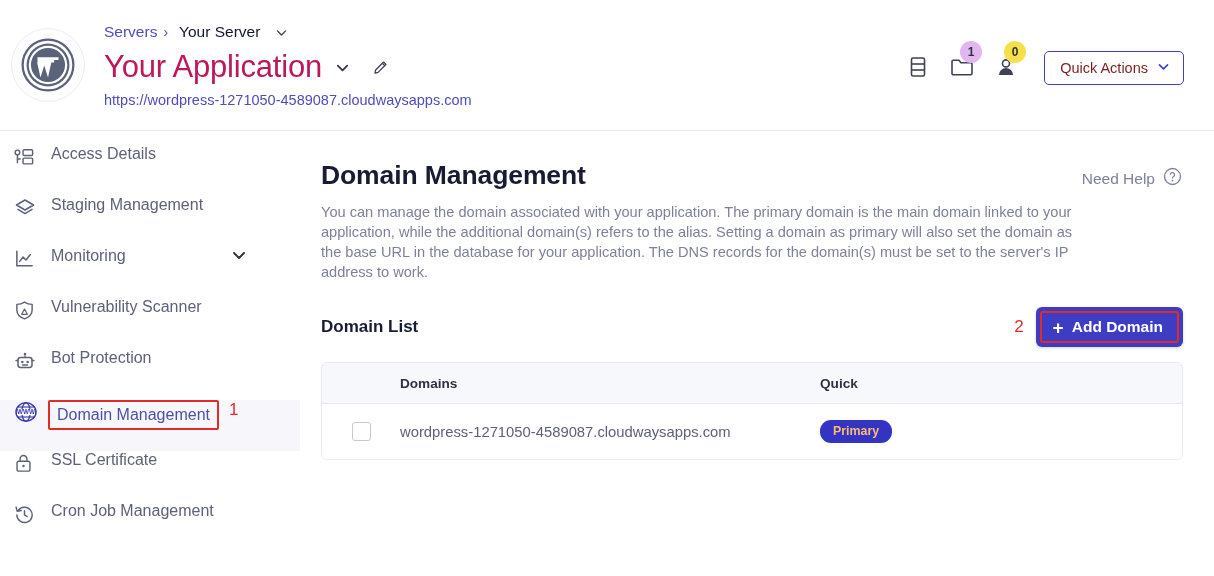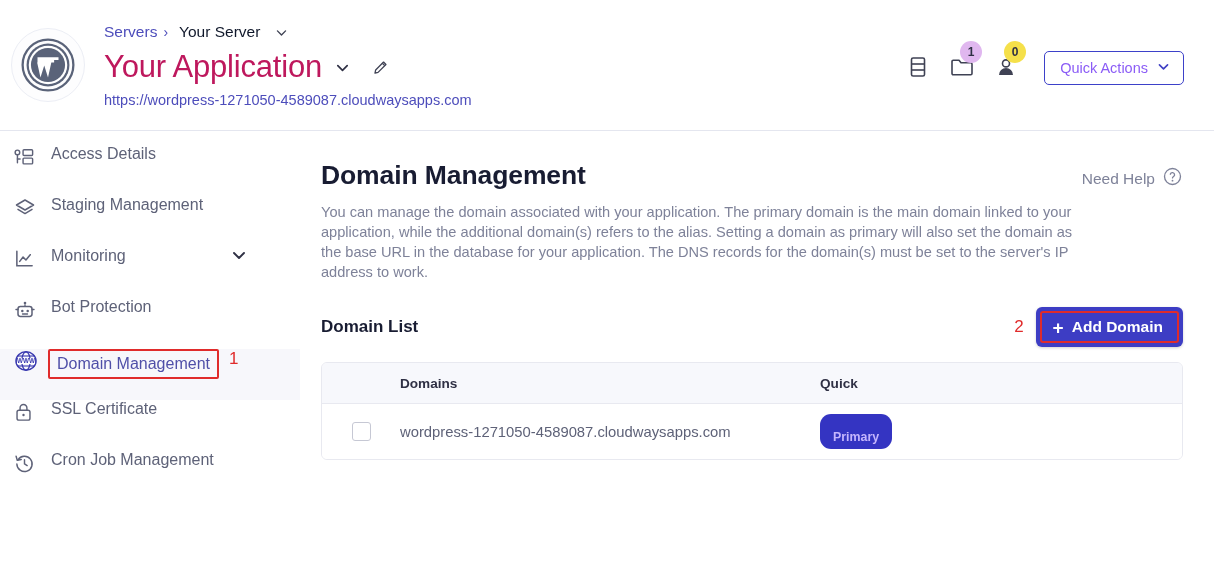--- a/index.html
+++ b/index.html
@@ -115,21 +115,21 @@
   .badge-purple { background: #e0b7ef; }
   .badge-yellow { background: #f5e04a; }
 
   .quick-actions {
     margin-left: 16px;
     height: 34px;
     padding: 0 13px 0 15px;
     border: 1px solid #3d41c9;
     border-radius: 5px;
     background: #fff;
-    color: #8b5cf6;
+    color: #7f1d1d;
     font-size: 14.5px;
     display: flex;
     align-items: center;
     gap: 9px;
     cursor: pointer;
     font-family: "Liberation Sans", sans-serif;
   }
 
   
   .body-wrap { display: flex; height: 445px; }
@@ -280,24 +280,24 @@
     height: 19px;
     border: 1px solid #c6c8d4;
     border-radius: 3px;
     background: #fff;
     cursor: pointer;
     display: block;
   }
   .badge-primary {
     display: inline-block;
     background: #3434c2;
-    color: #c4b5fd;
+    color: #fdba74;
     font-size: 12.4px;
     font-weight: bold;
-    padding: 16px 13px 5px 13px;
+    padding: 4px 13px 5px 13px;
     border-radius: 11px;
     line-height: 14px;
   }
 </style>
 </head>
 <body>
 
 <div class="app-header">
 
   <div class="logo-wrap">
@@ -416,20 +416,29 @@
         </svg>
       </span>
       <span class="s-label">Monitoring</span>
       <span class="s-caret">
         <svg width="16" height="16" viewBox="0 0 16 16">
             <path d="M3 6 L8 11 L13 6" fill="none" stroke="#2f3044" stroke-width="1.9" stroke-linecap="round" stroke-linejoin="round"></path>
           </svg>
       </span>
     </div>
 
+    <div class="side-item">
+      <span class="s-icon">
+        <svg width="21" height="21" viewBox="0 0 22 22">
+          <path d="M11 2.2 C8 4.2 5 4.6 3 4.6 V10.5 c0 4.6 3.5 7.6 8 9.2 4.5 -1.6 8 -4.6 8 -9.2 V4.6 c-2 0 -5 -0.4 -8 -2.4 Z" fill="none" stroke="#5e6278" stroke-width="1.5" stroke-linejoin="round"></path>
+          <path d="M11 9.5 L14 15 H8 Z" fill="none" stroke="#5e6278" stroke-width="1.3" stroke-linejoin="round"></path>
+        </svg>
+      </span>
+      <span class="s-label">Vulnerability Scanner</span>
+    </div>
 
     <div class="side-item">
       <span class="s-icon">
         <svg width="22" height="21" viewBox="0 0 22 21">
           <circle cx="11" cy="3" r="1.3" fill="#5e6278"></circle>
           <path d="M11 4.3 V6.5" stroke="#5e6278" stroke-width="1.3"></path>
           <rect x="4" y="6.5" width="14" height="10" rx="2.4" fill="none" stroke="#5e6278" stroke-width="1.5"></rect>
           <circle cx="8.3" cy="11" r="1.25" fill="#5e6278"></circle>
           <circle cx="13.7" cy="11" r="1.25" fill="#5e6278"></circle>
           <path d="M8.5 14 H13.5" stroke="#5e6278" stroke-width="1.3" stroke-linecap="round"></path>

